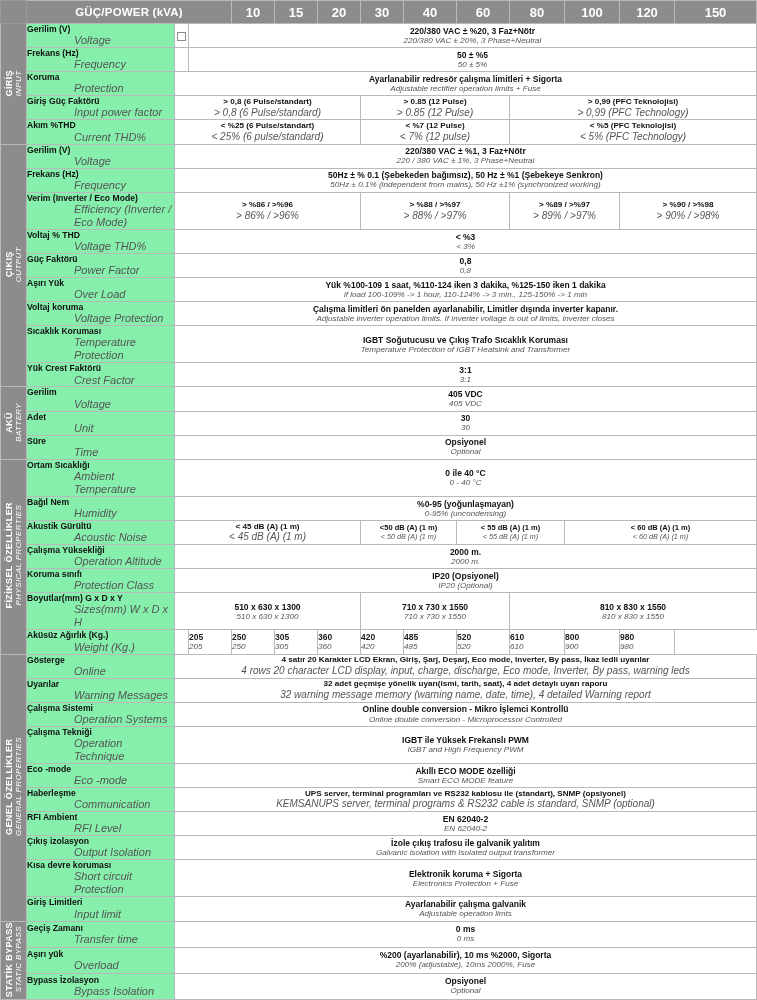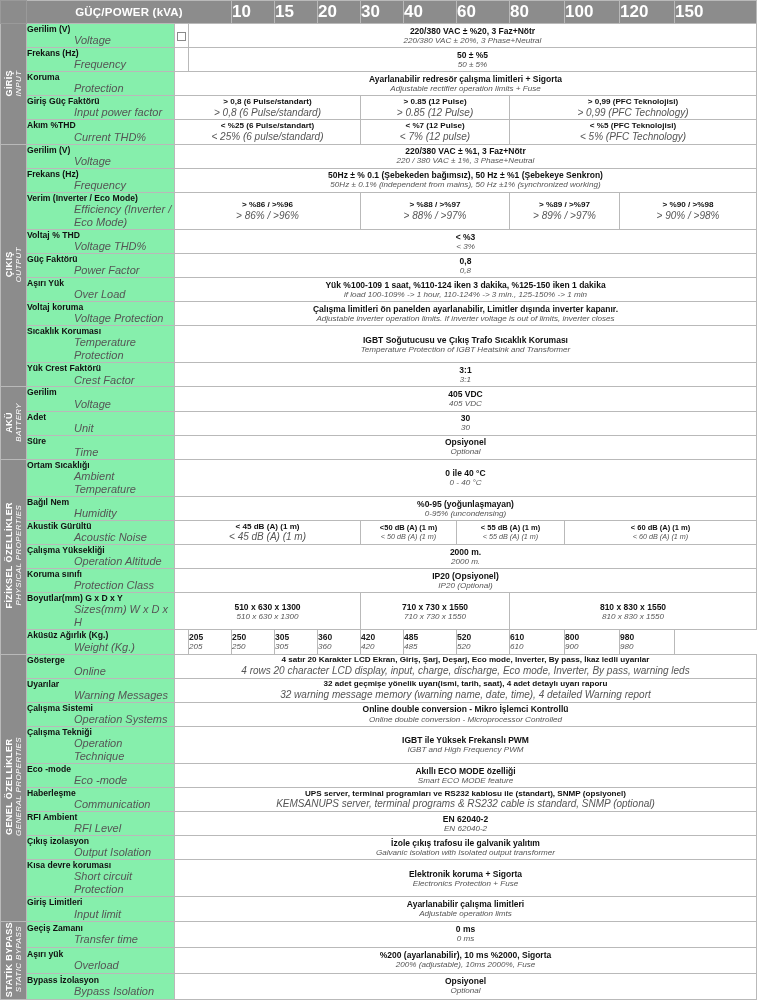--- a/index.html
+++ b/index.html
@@ -20,22 +20,23 @@
   table.spec td{
     border:1px solid #b9b9b9;
     padding:0;
     vertical-align:middle;
   }
   
   .hdr td{
     background:#8c8c8c;
     color:#ffffff;
     font-weight:bold;
+    text-align:center;
     height:22px;
-    font-size:17px;
+    font-size:13px;
     border:1px solid #9a9a9a;
   }
   .hdr td.title{
     text-align:center;
     font-size:11.5px;
     letter-spacing:.2px;
   }
   .hdr td.blank{background:#8c8c8c;border:1px solid #9a9a9a;}
   
   .band{
@@ -570,21 +571,21 @@
       <span class="tr">Elektronik koruma + Sigorta</span>
       <span class="en">Electronics Protection + Fuse</span>
     </td>
   </tr>
   <tr>
     <td class="label">
       <span class="tr">Giriş Limitleri</span>
       <span class="en">Input limit</span>
     </td>
     <td class="val" colspan="12">
-      <span class="tr">Ayarlanabilir çalışma limitleri</span>
+      <span class="tr">Ayarlanabilir çalışma galvanik</span>
       <span class="en">Adjustable operation limts</span>
     </td>
   </tr>
 
   <tr>
     <td class="band" rowspan="3">
       <span class="vert"><span>STATİK BYPASS</span><i>STATIC BYPASS</i></span>
     </td>
     <td class="label">
       <span class="tr">Geçiş Zamanı</span>

